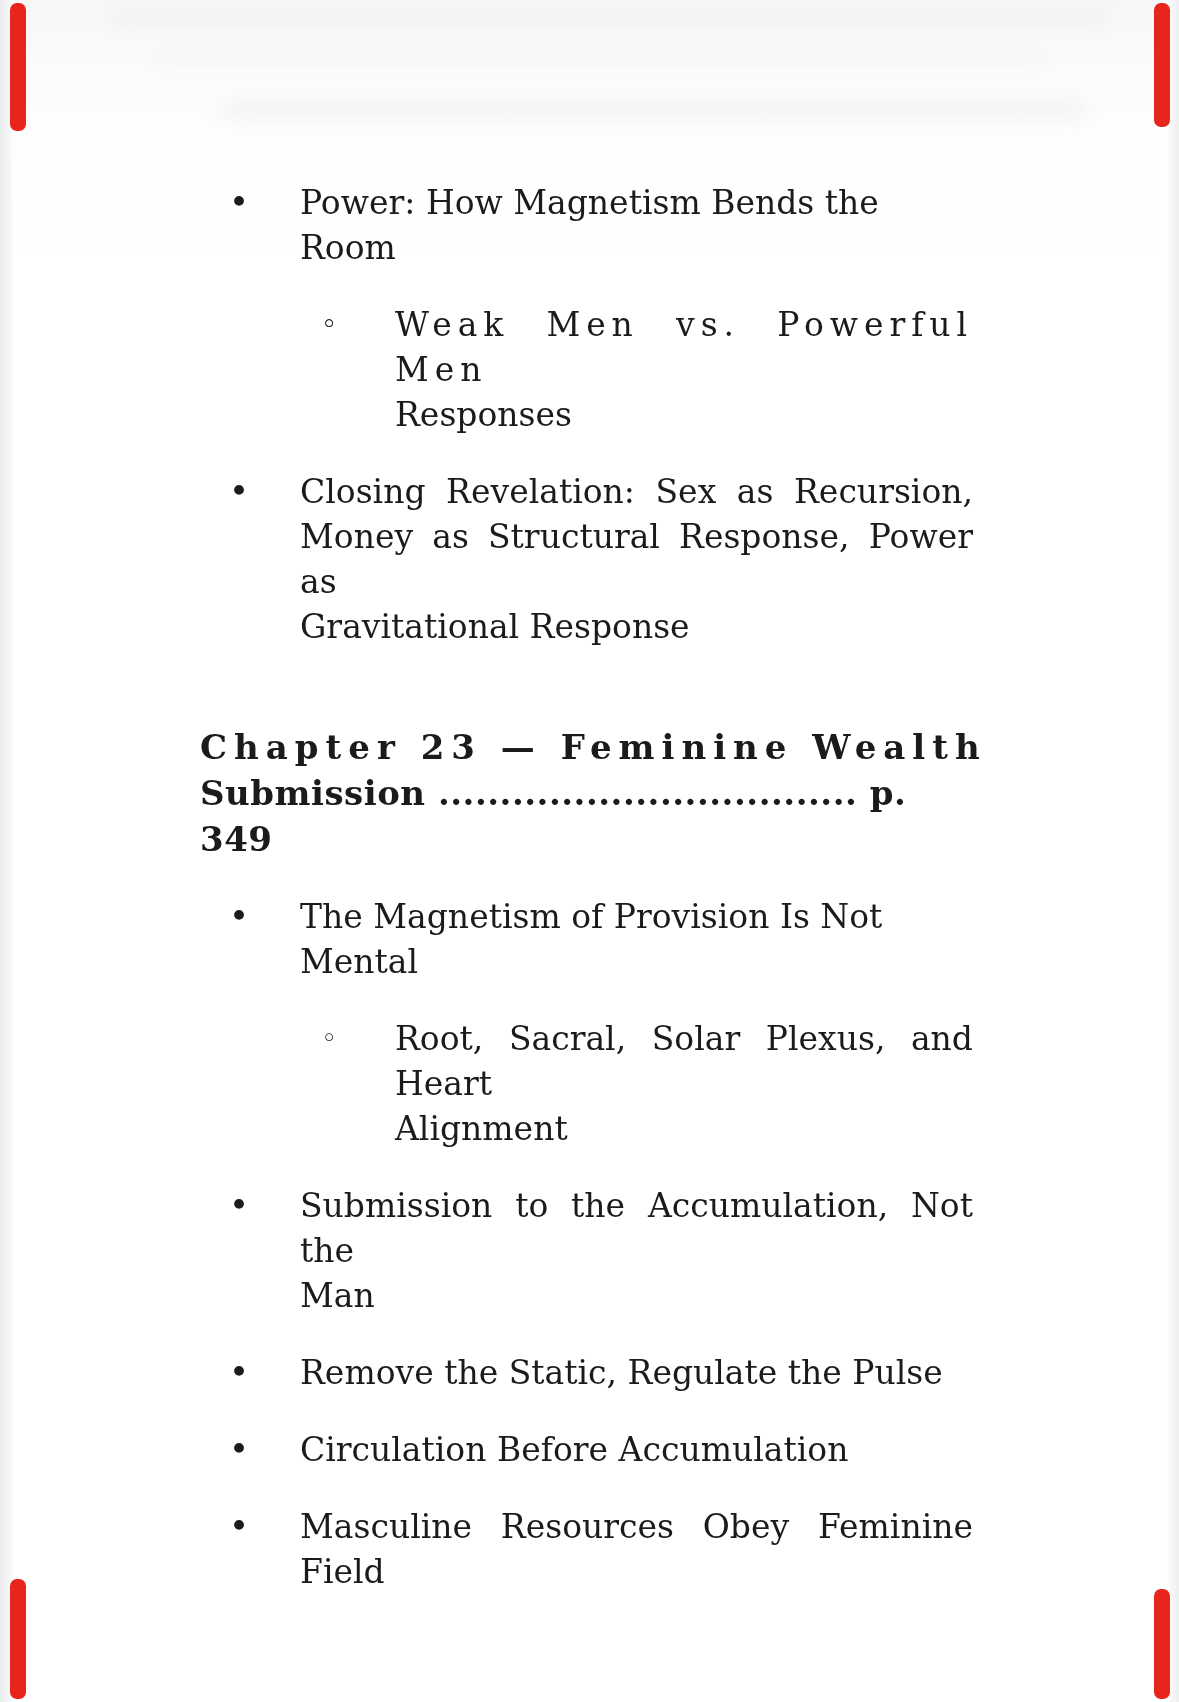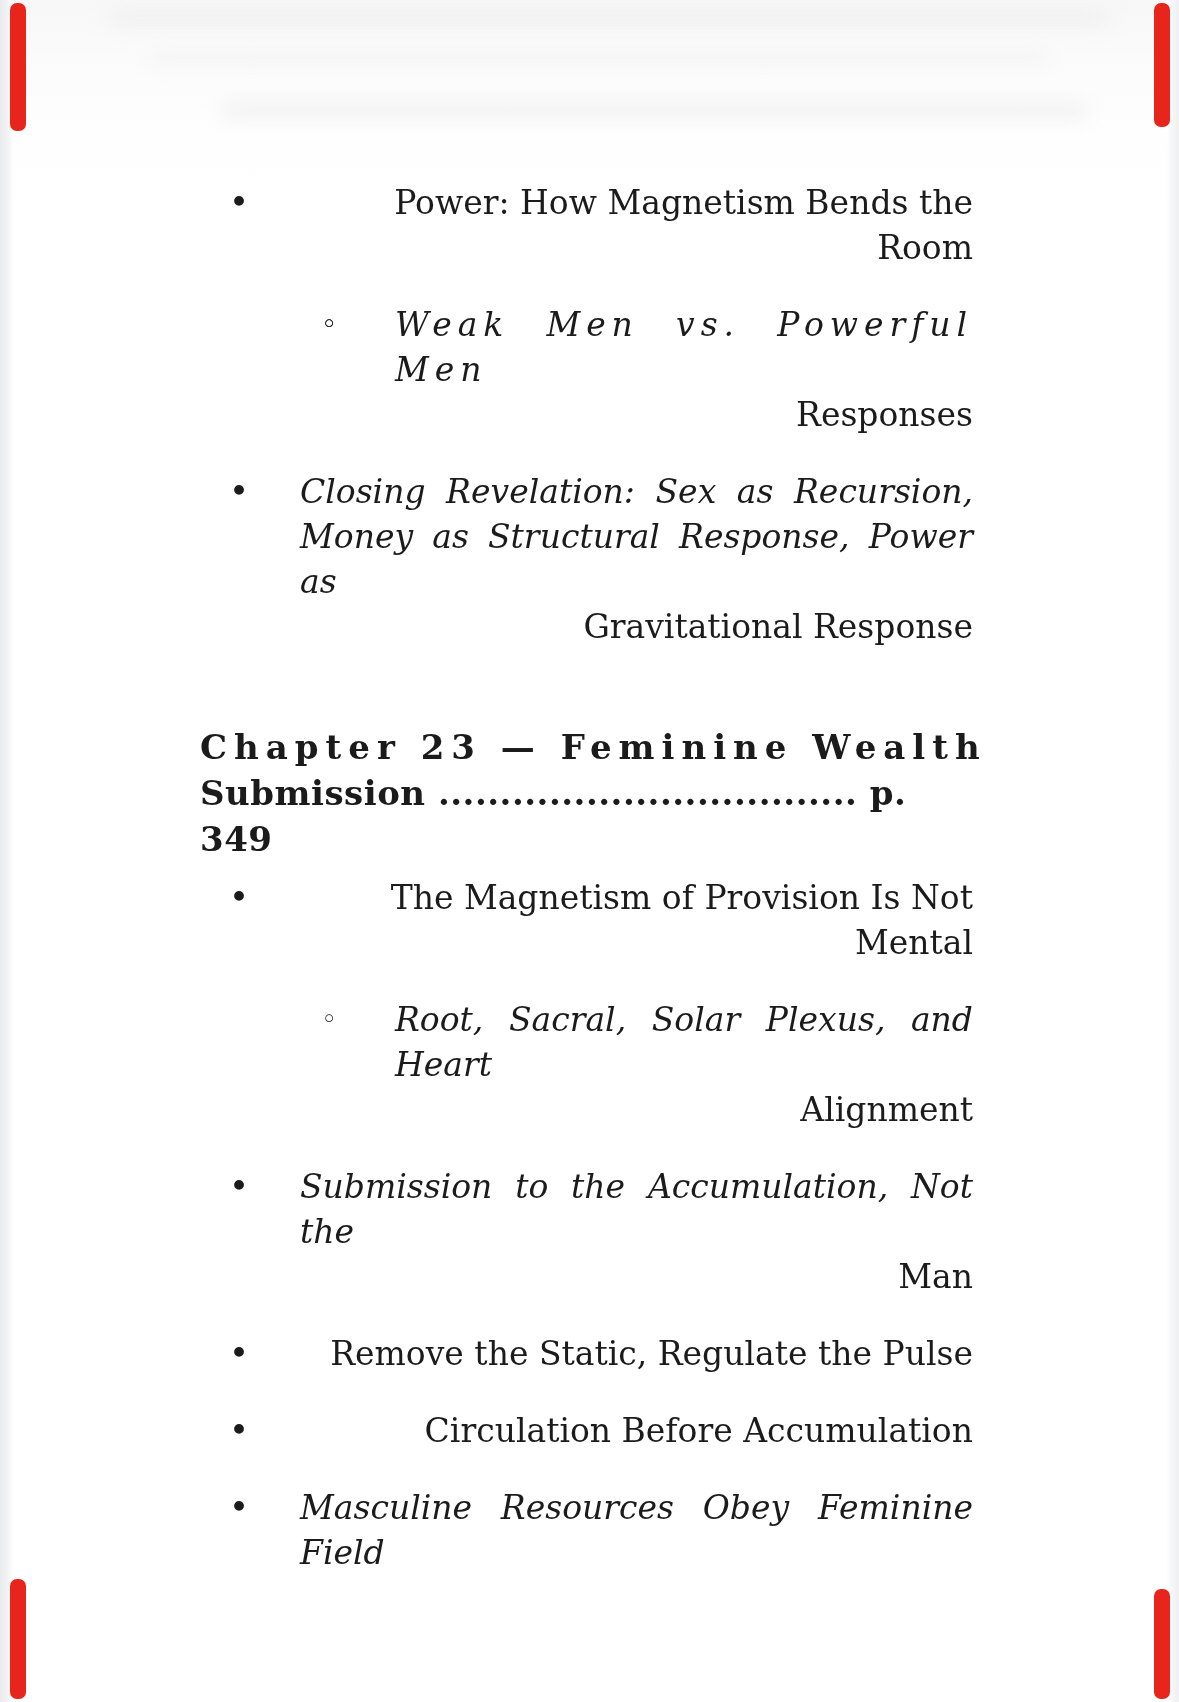--- a/index.html
+++ b/index.html
@@ -65,26 +65,26 @@
   .bullet {
     position: absolute; left: 22px; top: 0;
     width: 34px; text-align: center;
     font-size: 34px; line-height: 45px;
   }
   .item.sub .bullet {
     left: 112px;
     font-size: 26px;
   }
 
-  .line { display: block; text-align: right; }
-  .line.fill { text-align: justify; text-align-last: justify; font-style: italic; }
+  .line { display: block; }
+  .line.fill { text-align: justify; text-align-last: justify; }
   .line.tracked { letter-spacing: 0.18em; }
 
   .chapter {
-    margin: 75px 0 13px 0;
+    margin: 75px 0 32px 0;
     font-size: 34px;
     font-weight: bold;
     line-height: 46px;
   }
   .chapter .ch-line1 {
     display: block;
     letter-spacing: 7px;
     text-align: justify;
     text-align-last: justify;
     white-space: nowrap;

